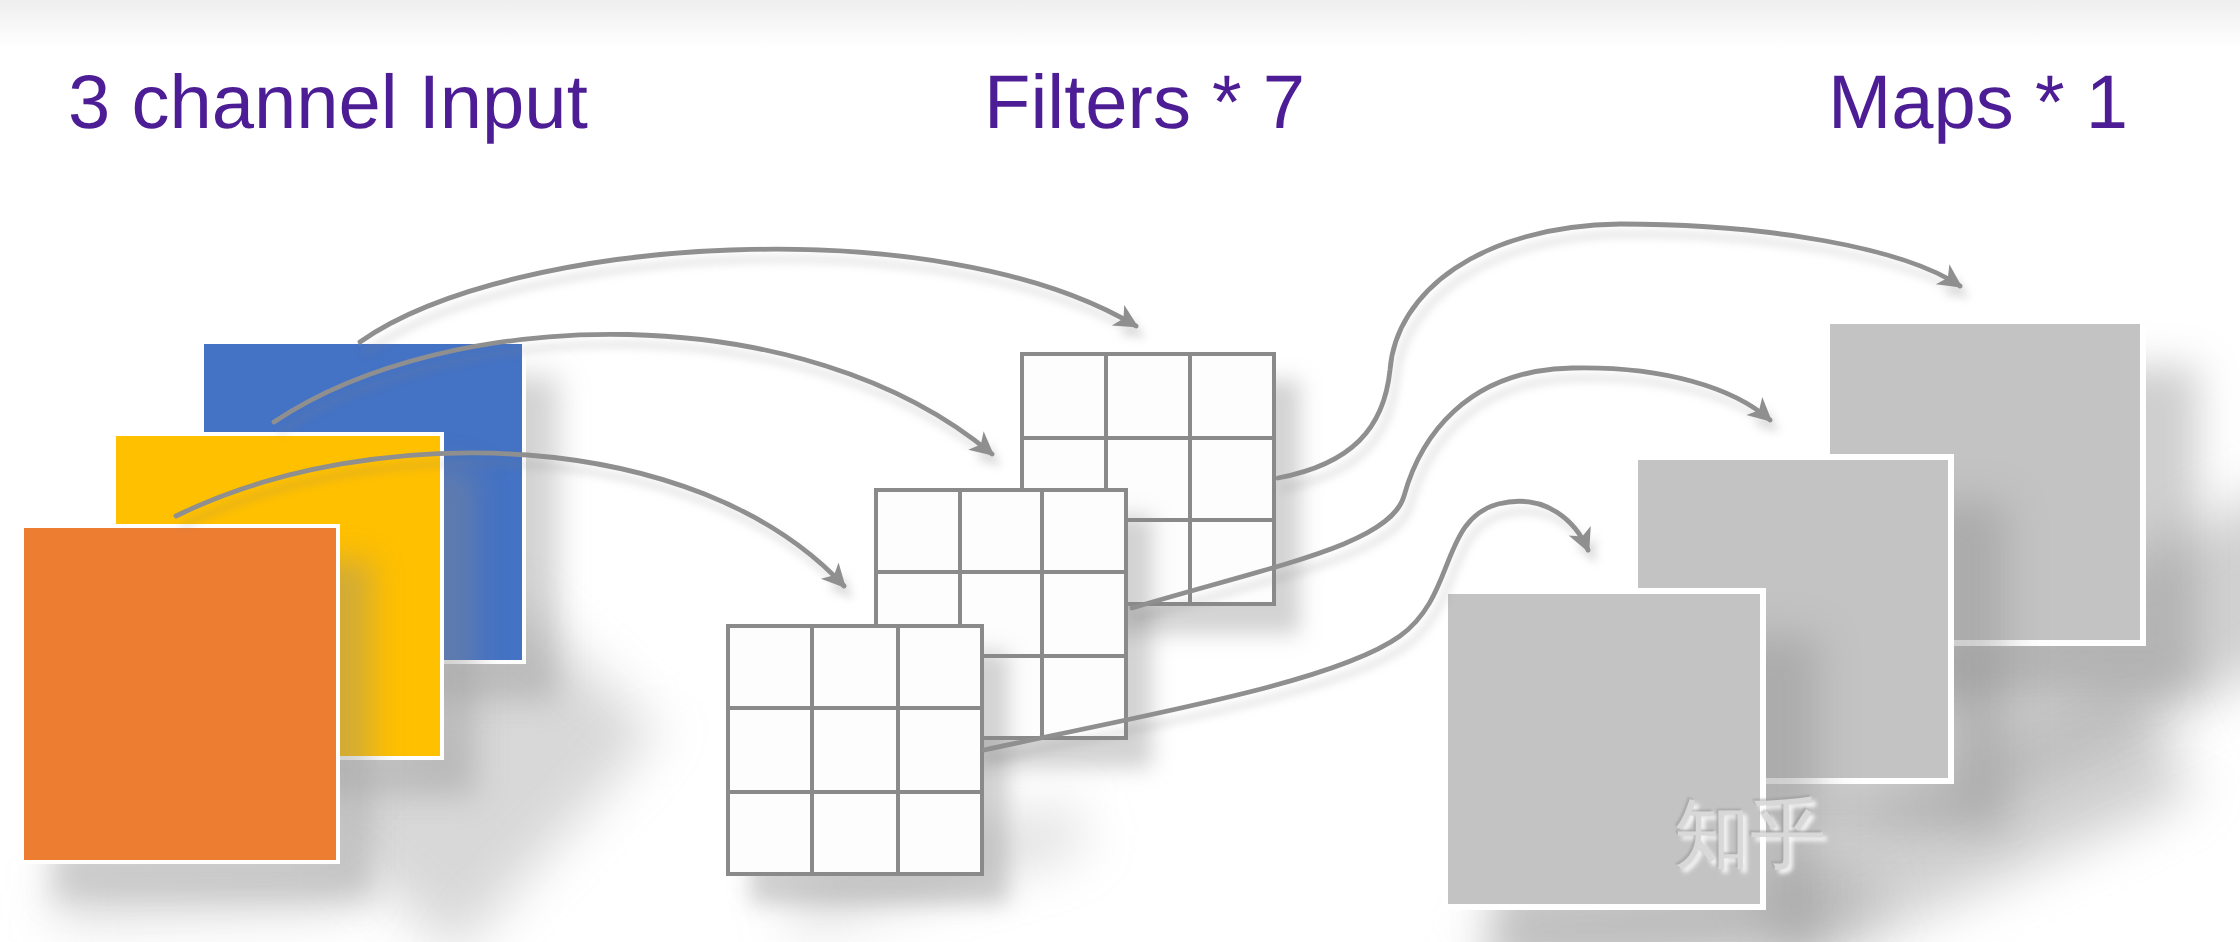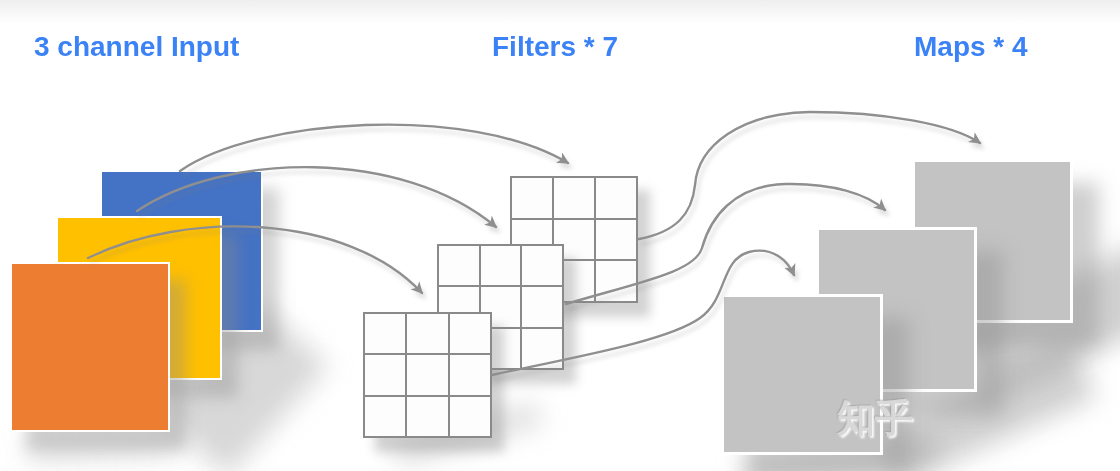--- a/index.html
+++ b/index.html
@@ -2,21 +2,21 @@
 <html><head>
 <meta charset="utf-8">
 <style>
   html,body{margin:0;padding:0;background:#fff;}
   .canvas{
     position:relative;width:1120px;height:471px;background:#ffffff;
     overflow:hidden;font-family:"Liberation Sans",sans-serif;
   }
   .top-tint{position:absolute;left:0;top:0;width:100%;height:24px;z-index:0;
     background:linear-gradient(180deg,rgba(222,222,222,.5),rgba(255,255,255,0));}
-  .title{position:absolute;top:31px;font-size:28px;font-weight:700;color:#3b82f6;
+  .title{position:absolute;top:31px;font-size:38px;font-weight:400;color:#4c1d95;
     white-space:nowrap;z-index:6;}
   #t-input{left:34px}
   #t-filters{left:492px}
   #t-maps{left:914px}
 
   
   .sweep{position:absolute;z-index:1;filter:blur(13px);background:rgba(146,146,146,.42);}
   #sweep-map-back{left:962px;top:278px;width:225px;height:80px;transform:rotate(-25deg);}
   #sweep-map-mid{left:878px;top:382px;width:215px;height:62px;transform:rotate(-24deg);}
   #sweep-map-front{left:742px;top:447px;width:195px;height:32px;transform:rotate(-9deg);background:rgba(146,146,146,.34);}
@@ -43,40 +43,40 @@
     box-shadow:26px 24px 18px rgba(140,140,140,.42);}
   #map-back{left:912px;top:159px;width:161px;height:164px;z-index:2;}
   #map-mid{left:816px;top:227px;width:161px;height:165px;z-index:3;}
   #map-front{left:721px;top:294px;width:162px;height:161px;z-index:4;}
 
   .overlay{position:absolute;left:0;top:0;z-index:8;
     filter:drop-shadow(3px 5px 2px rgba(130,130,130,.28));}
   .arrow{fill:none;stroke:#8F8F8F;stroke-width:2.4;stroke-linecap:round;}
 
   .watermark{position:absolute;left:837px;top:398px;z-index:9;font-size:38px;line-height:1.1;
-    font-weight:700;color:#DADADA;opacity:.95;font-family:sans-serif;
+    font-weight:400;color:#DADADA;opacity:.95;font-family:sans-serif;
     text-shadow:-1px -1px 1px rgba(150,150,150,.55), 2px 2px 2px rgba(255,255,255,.95);}
 </style>
 </head>
 <body>
 
 <div class="canvas">
 
   <div class="top-tint"></div>
 
   <div class="sweep" id="sweep-input"></div>
   <div class="sweep" id="sweep-input-b"></div>
   <div class="sweep" id="sweep-filter-front"></div>
   <div class="sweep" id="sweep-map-back"></div>
   <div class="sweep" id="sweep-map-mid"></div>
   <div class="sweep" id="sweep-map-front"></div>
 
   <div class="title" id="t-input">3 channel Input</div>
   <div class="title" id="t-filters">Filters * 7</div>
-  <div class="title" id="t-maps">Maps * 4</div>
+  <div class="title" id="t-maps">Maps * 1</div>
 
   <div class="sq" id="sq-blue" style="background-color: rgb(68, 114, 196);"></div>
   <div class="sq" id="sq-yellow" style="background-color: rgb(255, 192, 0);"></div>
   <div class="sq" id="sq-orange" style="background-color: rgb(237, 125, 49);"></div>
 
   <div class="filter" id="filter-back">
     <div class="cell"></div>
       <div class="cell"></div>
       <div class="cell"></div>
     <div class="cell"></div>

